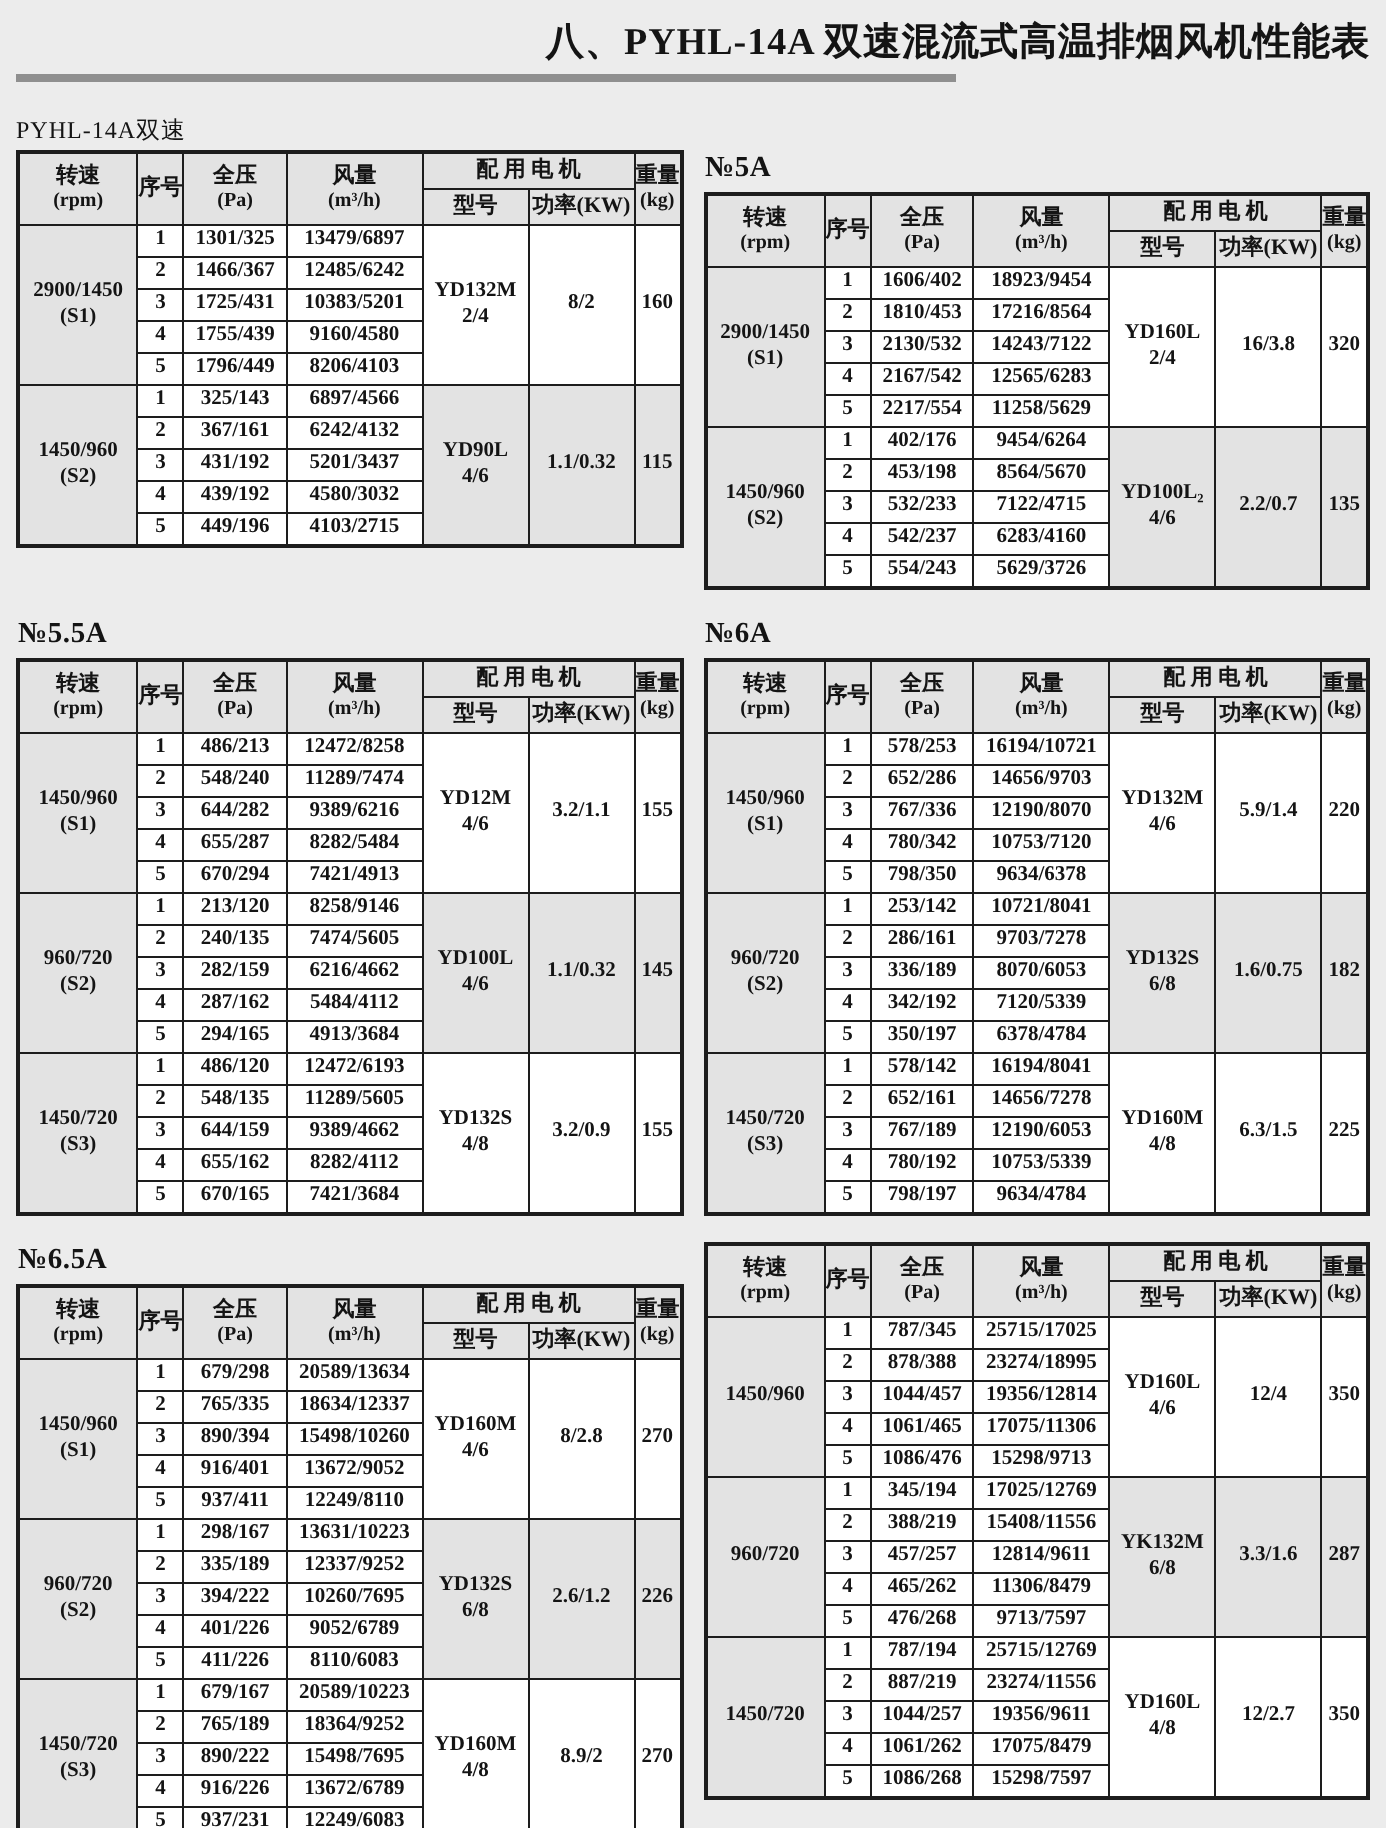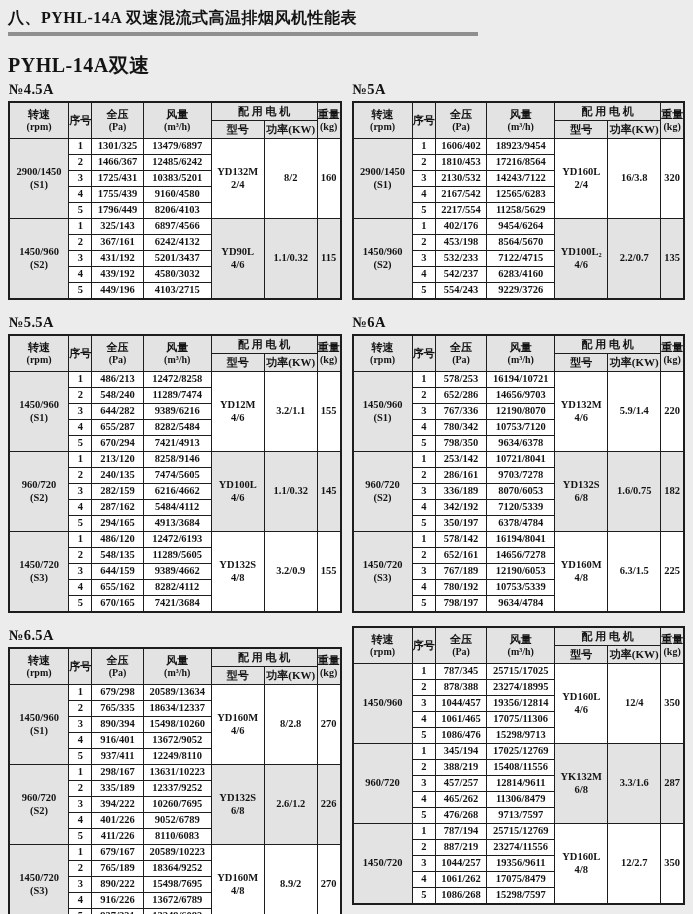--- a/index.html
+++ b/index.html
@@ -5,24 +5,24 @@
   html,body{margin:0;padding:0;}
   body{
     width:693px;height:914px;
     background:#ececec;
     font-family:"Liberation Serif","DejaVu Serif",serif;
     color:#141414;
     -webkit-font-smoothing:antialiased;
   }
   .page{padding:6px 8px 4px 8px;}
   .doc-title{
-    font-size:16px;font-weight:bold;margin:2px 0 3px 0;letter-spacing:.5px;
+    font-size:19px;font-weight:bold;margin:2px 0 3px 0;letter-spacing:.5px;text-align:right;
   }
   .title-bar{height:4px;background:#8f8f8f;width:470px;margin:0 0 16px 0;}
-  .doc-subtitle{font-size:20px;font-weight:bold;margin:0 0 1px 0;letter-spacing:.5px;}
+  .doc-subtitle{font-size:12px;font-weight:normal;margin:0 0 1px 0;letter-spacing:.5px;}
   .tables-grid{
     display:grid;grid-template-columns:1fr 1fr;
     column-gap:10px;row-gap:13px;align-items:start;
   }
   .table-caption{font-size:14.5px;font-weight:bold;margin:1px 0 3px 1px;letter-spacing:.3px;}
   table.perf{
     border-collapse:collapse;width:100%;table-layout:fixed;
     border:2px solid #1d1d1d;background:#84cc16;
   }
   table.perf th, table.perf td{
@@ -38,21 +38,20 @@
 </style>
 </head>
 <body>
 
 <div class="page">
   <h1 class="doc-title">八、PYHL-14A 双速混流式高温排烟风机性能表</h1>
   <div class="title-bar"></div>
   <h2 class="doc-subtitle">PYHL-14A双速</h2>
   <div class="tables-grid" id="tables-grid">
       <section class="table-block">
-        <div class="table-caption">№4.5A</div>
         <table class="perf">
           <colgroup>
             <col style="width: 18%;">
             <col style="width: 7%;">
             <col style="width: 15.5%;">
             <col style="width: 20.5%;">
             <col style="width: 16%;">
             <col style="width: 16%;">
             <col style="width: 7%;">
           </colgroup>
@@ -272,21 +271,21 @@
               <td class="paper">7122/4715</td>
             </tr>
             <tr>
               <td class="paper">4</td>
               <td class="paper">542/237</td>
               <td class="paper">6283/4160</td>
             </tr>
             <tr>
               <td class="paper">5</td>
               <td class="paper">554/243</td>
-              <td class="paper">9229/3726</td>
+              <td class="paper">5629/3726</td>
             </tr>
           </tbody>
         </table>
       </section>
       <section class="table-block">
         <div class="table-caption">№5.5A</div>
         <table class="perf">
           <colgroup>
             <col style="width: 18%;">
             <col style="width: 7%;">

